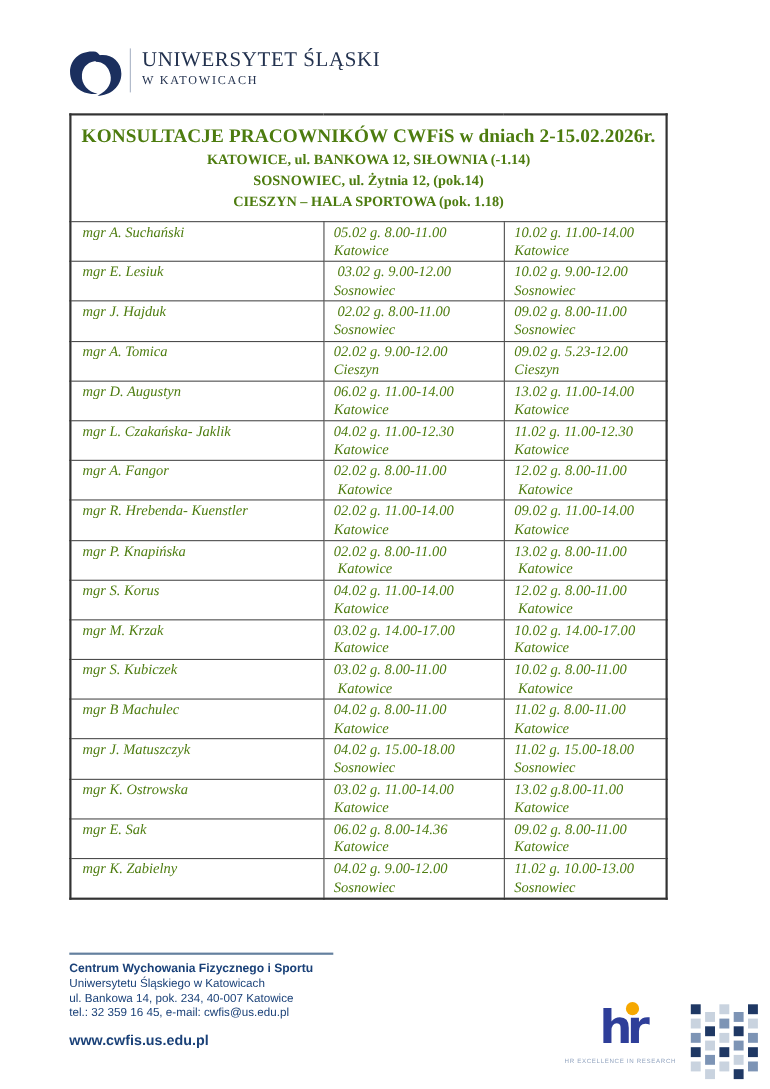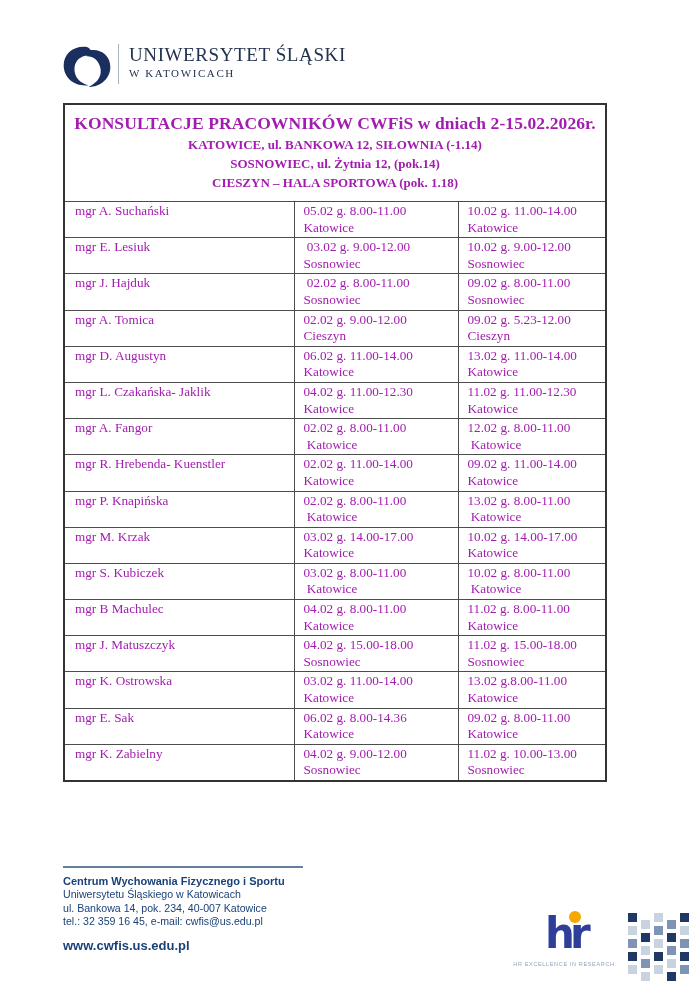--- a/index.html
+++ b/index.html
@@ -11,28 +11,28 @@
 
   
   .uni-header { position:absolute; left:62px; top:44px; display:flex; align-items:flex-start; }
   .uni-mark { width:50px; height:46px; }
   .uni-divider { width:1px; height:40px; background:#aab4c6; margin:0 10px 0 6px; }
   .uni-name { font-size:19px; color:#23324f; letter-spacing:0.6px; line-height:22px; }
   .uni-city { font-size:11px; color:#23324f; letter-spacing:1.6px; margin-top:1px; }
 
   
   table.consult { position:absolute; left:63px; top:103px; width:542px;
-    border-collapse:collapse; table-layout:fixed; color:#a21caf; }
+    border-collapse:collapse; table-layout:fixed; color:#4d7c0f; }
   table.consult, table.consult th, table.consult td { border:1px solid #4c4c4c; }
   table.consult { border-width:2px; border-color:#333; }
   thead th { padding:8px 6px 10px; vertical-align:top; font-weight:bold; }
   .t-title { font-size:17.5px; font-weight:bold; letter-spacing:0.1px; }
   .t-sub { font-size:13px; font-weight:bold; margin-top:3px;text-align:center; }
   tbody td { height:34px; vertical-align:top; font-size:13.2px; line-height:16.6px;
-    padding:1px 4px 1px 9px; white-space:pre-wrap; overflow:hidden; }
+    padding:1px 4px 1px 9px; white-space:pre-wrap; overflow:hidden;font-style:italic; }
   td.c-name { padding-left:10px; }
 
   
   .footer-rule { position:absolute; left:63px; top:866px; width:240px; height:2px; background:#64809f; }
   .footer-block { position:absolute; left:63px; top:875px; font-family:"Liberation Sans", sans-serif;
     font-size:10.6px; line-height:13.4px; color:#1a4178; }
   .footer-block .f-bold { font-weight:bold; font-size:11px; }
   .footer-site { position:absolute; left:63px; top:938px; font-family:"Liberation Sans", sans-serif;
     font-size:13px; font-weight:bold; color:#1a4178; }
 
@@ -118,20 +118,25 @@
           <td class="c-name"><div>mgr R. Hrebenda- Kuenstler</div></td>
           <td><div>02.02 g. 11.00-14.00</div><div>Katowice</div></td>
           <td><div>09.02 g. 11.00-14.00</div><div>Katowice</div></td>
         </tr>
         <tr>
           <td class="c-name"><div>mgr P. Knapińska</div></td>
           <td><div>02.02 g. 8.00-11.00</div><div> Katowice</div></td>
           <td><div>13.02 g. 8.00-11.00</div><div> Katowice</div></td>
         </tr>
         <tr>
+          <td class="c-name"><div>mgr S. Korus</div></td>
+          <td><div>04.02 g. 11.00-14.00</div><div>Katowice</div></td>
+          <td><div>12.02 g. 8.00-11.00</div><div> Katowice</div></td>
+        </tr>
+        <tr>
           <td class="c-name"><div>mgr M. Krzak</div></td>
           <td><div>03.02 g. 14.00-17.00</div><div>Katowice</div></td>
           <td><div>10.02 g. 14.00-17.00</div><div>Katowice</div></td>
         </tr>
         <tr>
           <td class="c-name"><div>mgr S. Kubiczek</div></td>
           <td><div>03.02 g. 8.00-11.00</div><div> Katowice</div></td>
           <td><div>10.02 g. 8.00-11.00</div><div> Katowice</div></td>
         </tr>
         <tr>

